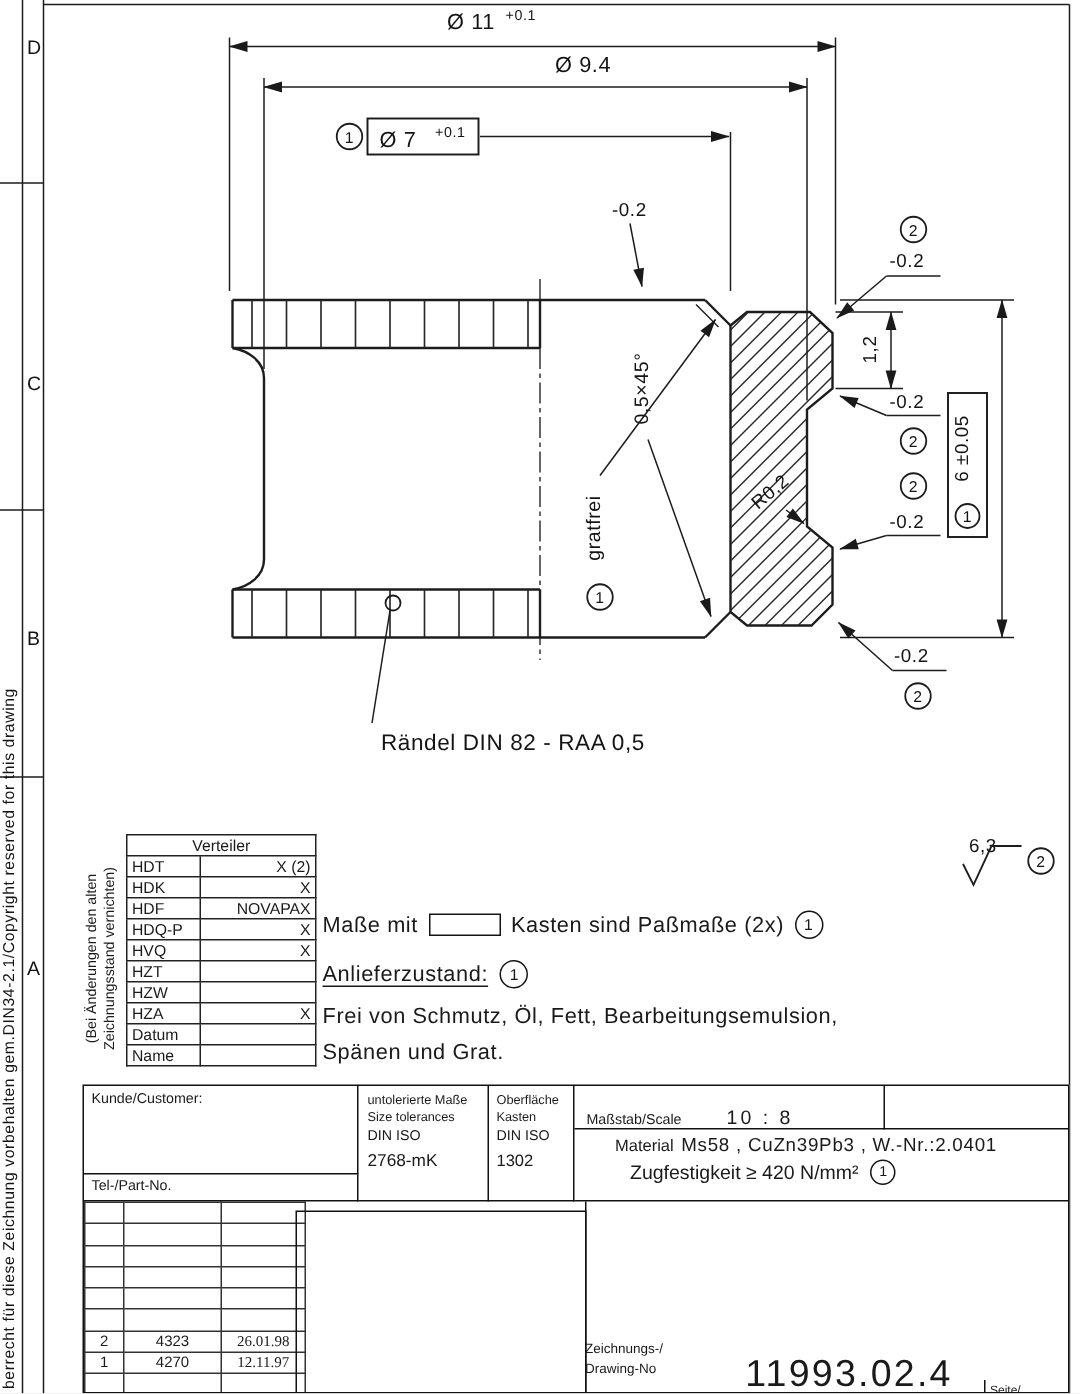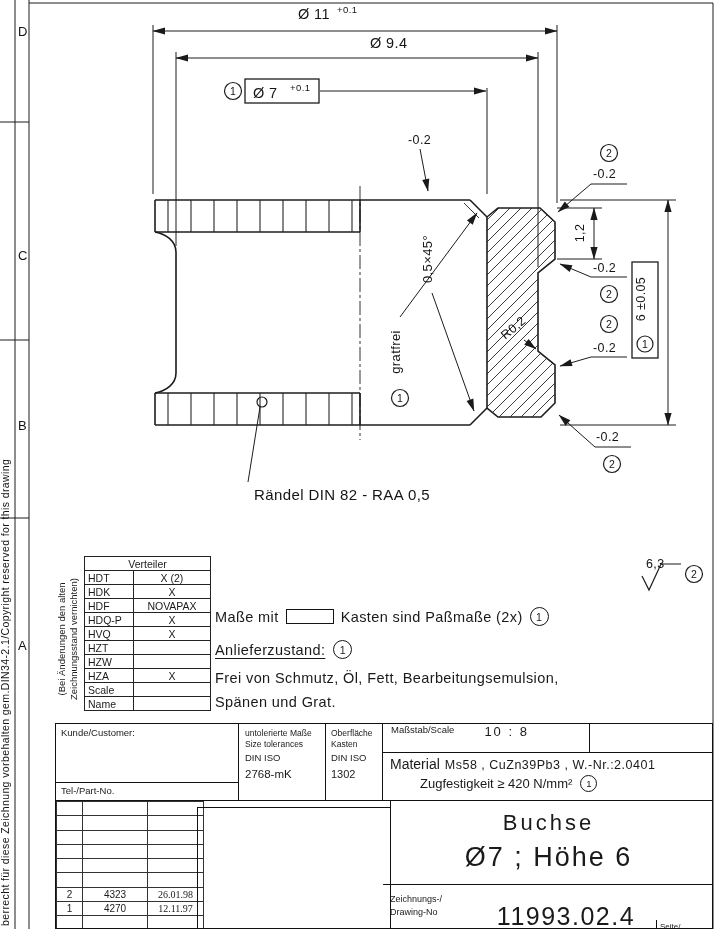--- a/index.html
+++ b/index.html
@@ -18,21 +18,21 @@
   .fs12{font-size:12.5px;} .fs10{font-size:10.5px;} .fs9{font-size:9.5px;}
   .balloon{fill:#ffffff;stroke:#1c1c1c;stroke-width:1.2;}
   .boxed{fill:#ffffff;stroke:#1c1c1c;stroke-width:1.3;}
 
   
   .ov{position:absolute;z-index:2;box-sizing:border-box;}
   
   .vt{border-collapse:collapse;background:#fff;}
   .vt td{border:1px solid #222;font-size:10.5px;height:13px;padding:0 3px;white-space:nowrap;}
   .vt td.c1{width:42px;}
-  .vt td.c2{width:70px;text-align:center;}
+  .vt td.c2{width:70px;text-align:right;}
   .vt td.hdr{text-align:center;}
   .rot-wrap{position:absolute;left:56px;top:556px;width:26px;height:166px;}
   .rot-note{position:absolute;width:166px;height:26px;left:-70px;top:70px;
             transform:rotate(-90deg);text-align:center;font-size:9.5px;line-height:11.5px;}
   
   .notes{left:215px;top:607px;width:380px;font-size:14.5px;letter-spacing:0.4px;}
   .note-fit{display:flex;align-items:center;gap:7px;}
   .fit-box{width:46px;height:13px;border:1.4px solid #141414;display:inline-block;}
   .hballoon{display:inline-flex;width:17px;height:17px;border:1.3px solid #141414;border-radius:50%;
             font-size:10.5px;align-items:center;justify-content:center;flex:0 0 auto;}
@@ -50,26 +50,26 @@
           font-size:9.5px;padding:2px 5px;}
   .tb-toler{left:183px;top:0;width:87px;height:77px;border-right:1.2px solid #111;border-bottom:1.2px solid #111;
             padding:4px 6px;font-size:8.5px;line-height:10.5px;}
   .tb-toler .big{font-size:11.5px;margin-top:5px;}
   .tb-toler .din{font-size:9.5px;margin-top:4px;}
   .tb-oberfl{left:270px;top:0;width:57px;height:77px;border-right:1.2px solid #111;border-bottom:1.2px solid #111;
              padding:4px 5px;font-size:8.5px;line-height:10.5px;}
   .tb-oberfl .big{font-size:11px;margin-top:5px;}
   .tb-oberfl .din{font-size:9.5px;margin-top:4px;}
   .tb-scale{left:327px;top:0;width:331px;height:29px;border-bottom:1.2px solid #111;
-            display:flex;align-items:flex-start;padding:0 8px;font-size:9.5px;}
+            display:flex;align-items:flex-end;padding:0 8px;font-size:9.5px;}
   .tb-scale .val{font-size:13px;margin-left:30px;letter-spacing:2px;}
   .scale-div{position:absolute;left:206px;top:0;height:29px;border-left:1.2px solid #111;}
   .tb-material{left:327px;top:29px;width:331px;height:48px;border-bottom:1.2px solid #111;padding:3px 7px;}
   .mat-row1{display:flex;align-items:baseline;gap:5px;}
-  .mat-row1 .lbl{font-size:14px;}
+  .mat-row1 .lbl{font-size:11px;margin-left:20px;}
   .mat-row1 .val{font-size:12.5px;letter-spacing:0.5px;}
   .mat-row2{display:flex;align-items:center;gap:8px;margin-top:3px;padding-left:30px;font-size:13px;}
   .tb-rev{left:0;top:77px;width:335px;height:129px;border-right:1.2px solid #111;}
   .rev-table{border-collapse:collapse;}
   .rev-table td{border:1px solid #333;height:13.3px;padding:0 2px;font-size:10px;text-align:center;white-space:nowrap;}
   .rev-table td.r1{width:21px;} .rev-table td.r2{width:60px;} .rev-table td.r3{width:51px;font-family:Liberation Serif, serif;}
   .rev-box{position:absolute;left:141px;top:6px;width:192px;height:122px;border:1.4px solid #111;}
   .tb-title{left:327px;top:77px;width:331px;height:84px;border-bottom:1.2px solid #111;text-align:center;}
   .part-name{font-size:22px;letter-spacing:3px;margin-top:9px;}
   .part-size{font-size:27px;letter-spacing:2px;margin-top:6px;}
@@ -328,21 +328,21 @@
         </tr>
       <tr>
           <td class="c1">HZW</td>
           <td class="c2"></td>
         </tr>
       <tr>
           <td class="c1">HZA</td>
           <td class="c2">X</td>
         </tr>
       <tr>
-          <td class="c1">Scale</td>
+          <td class="c1">Datum</td>
           <td class="c2"></td>
         </tr>
       <tr>
           <td class="c1">Name</td>
           <td class="c2"></td>
         </tr>
     </tbody>
   </table>
 
   <div class="ov notes">
@@ -438,24 +438,20 @@
             <td class="r3">12.11.97</td>
           </tr>
           <tr>
               <td class="r1"></td>
               <td class="r2"></td>
               <td class="r3"></td>
             </tr>
         </tbody>
       </table>
       <div class="rev-box"></div>
-    </div>
-    <div class="tb-title">
-      <div class="part-name">Buchse</div>
-      <div class="part-size">Ø7 ; Höhe 6</div>
     </div>
     <div class="tb-no">
       <div class="no-label">
         <div>Zeichnungs-/</div>
         <div>Drawing-No</div>
       </div>
       <div class="no-value">11993.02.4</div>
       <div class="page-cell">
         <div class="inner">
           <div>Seite/</div>

